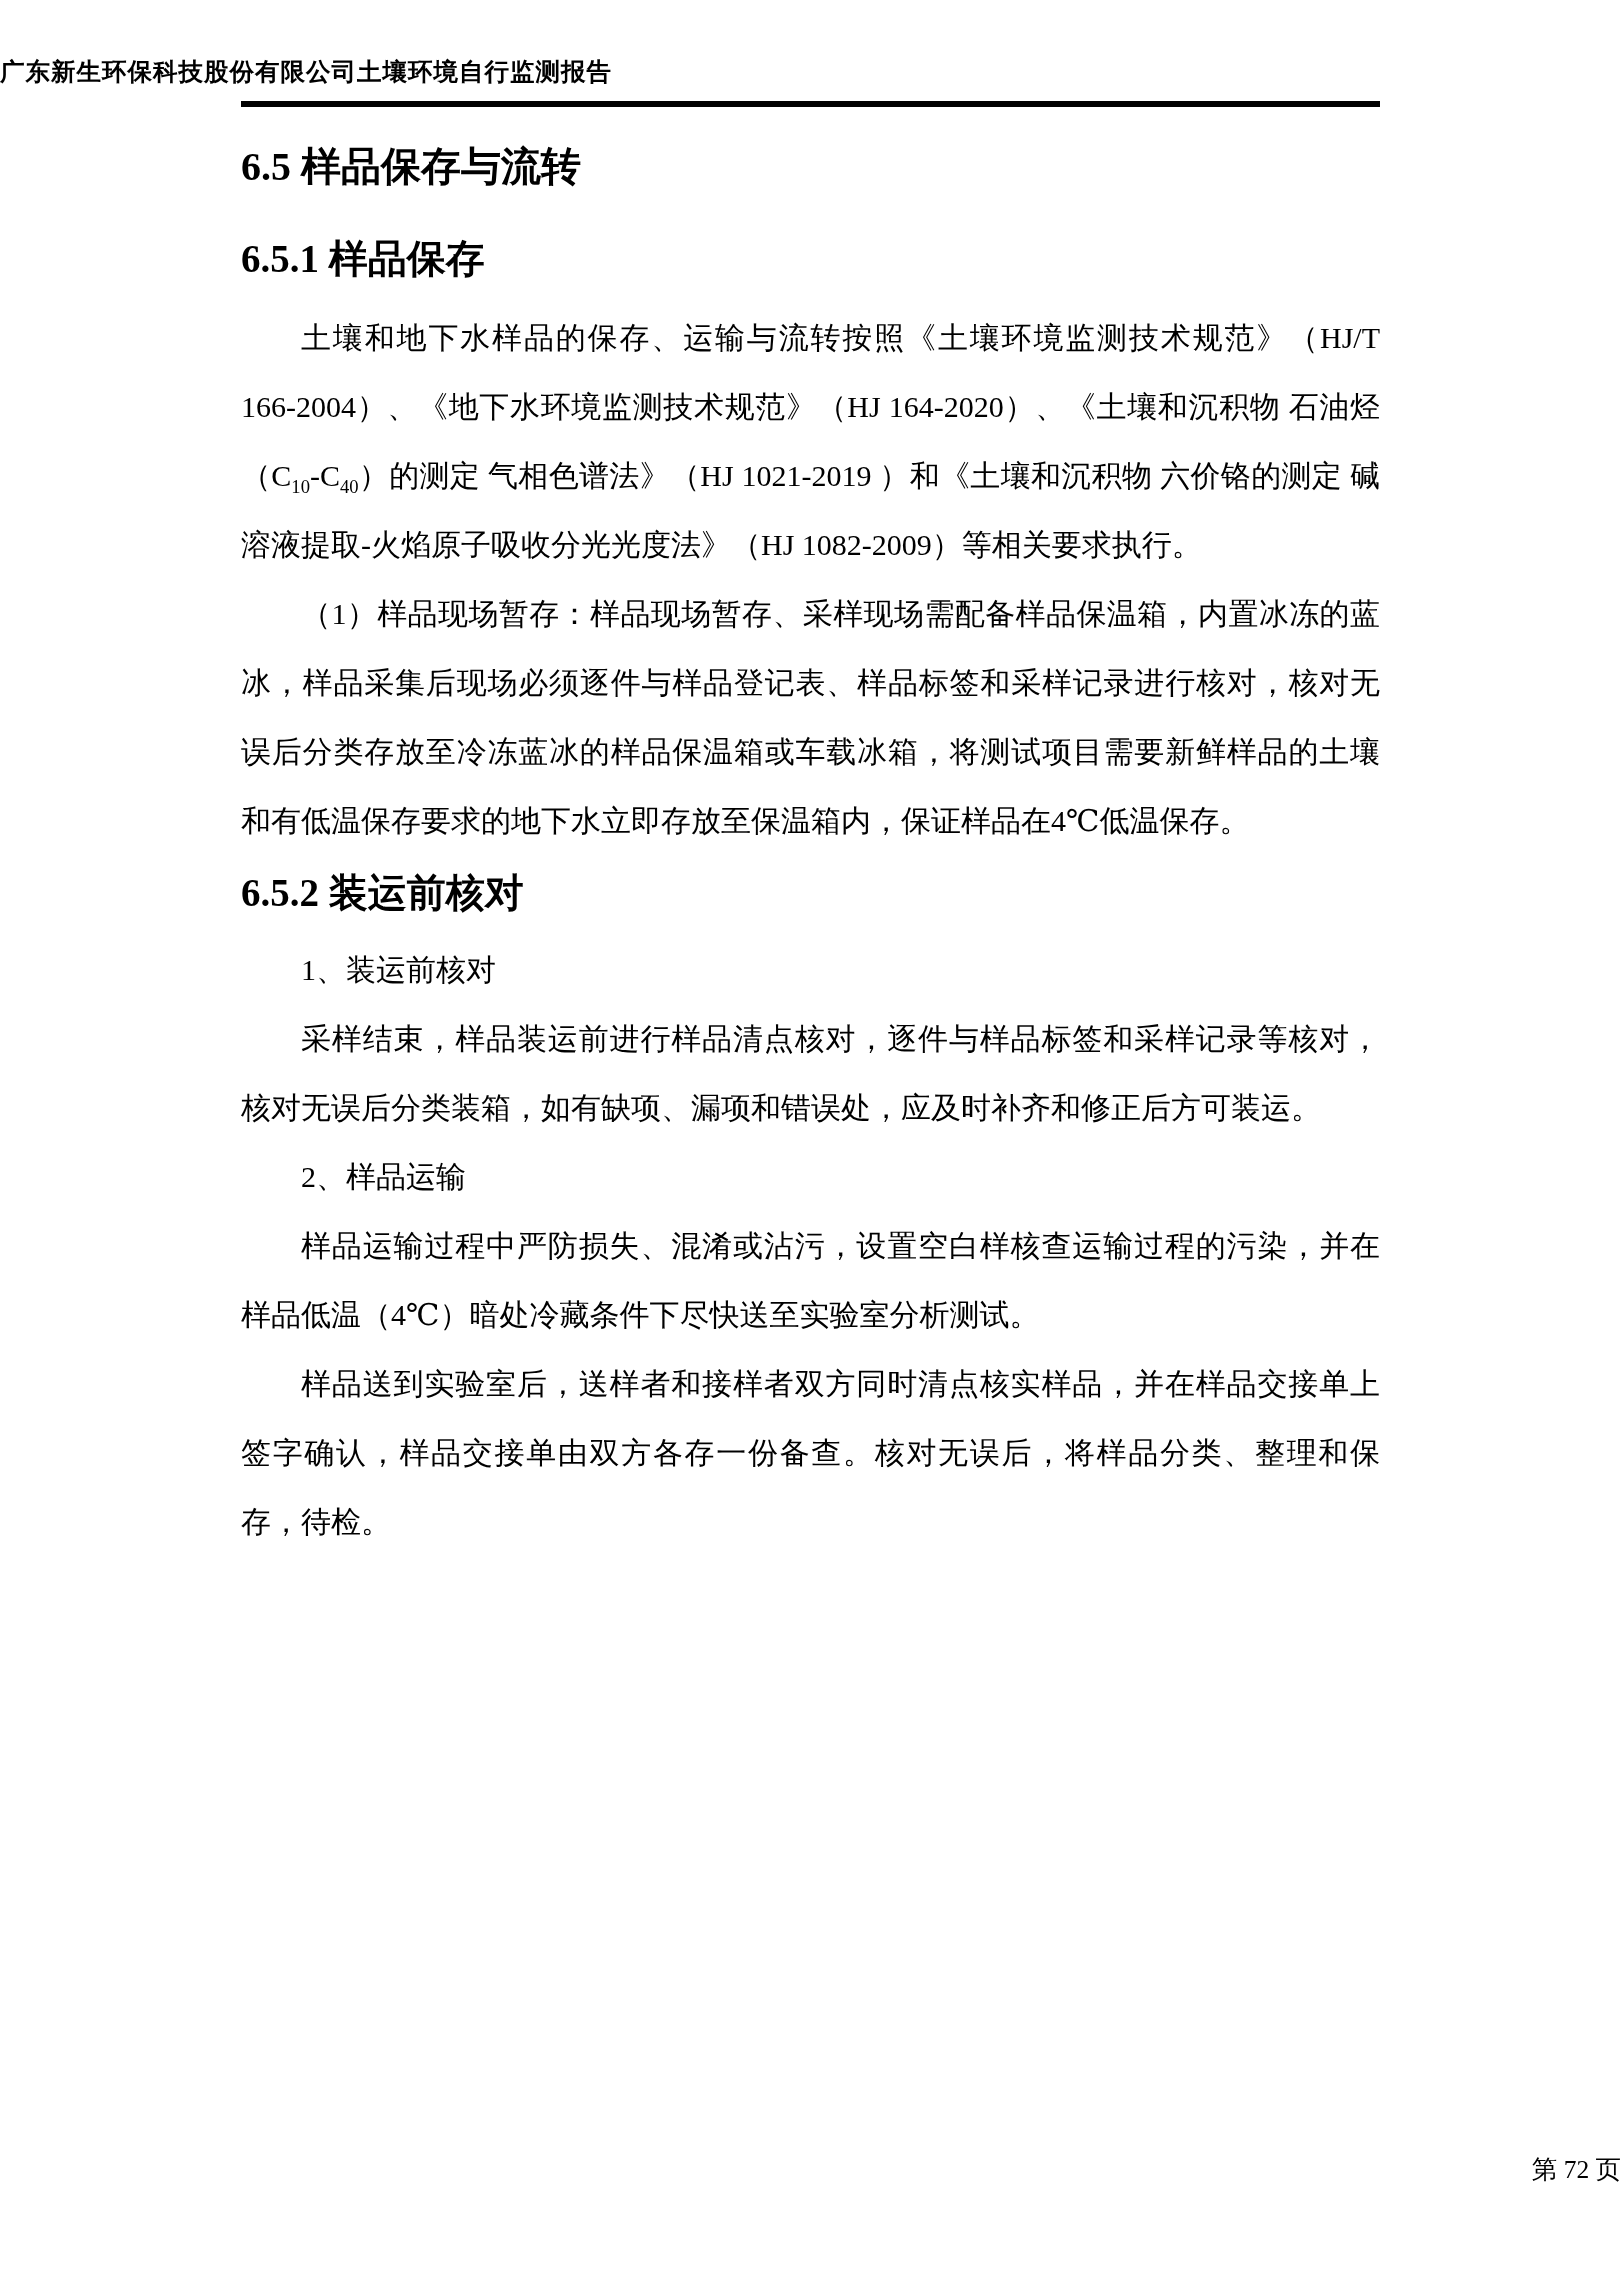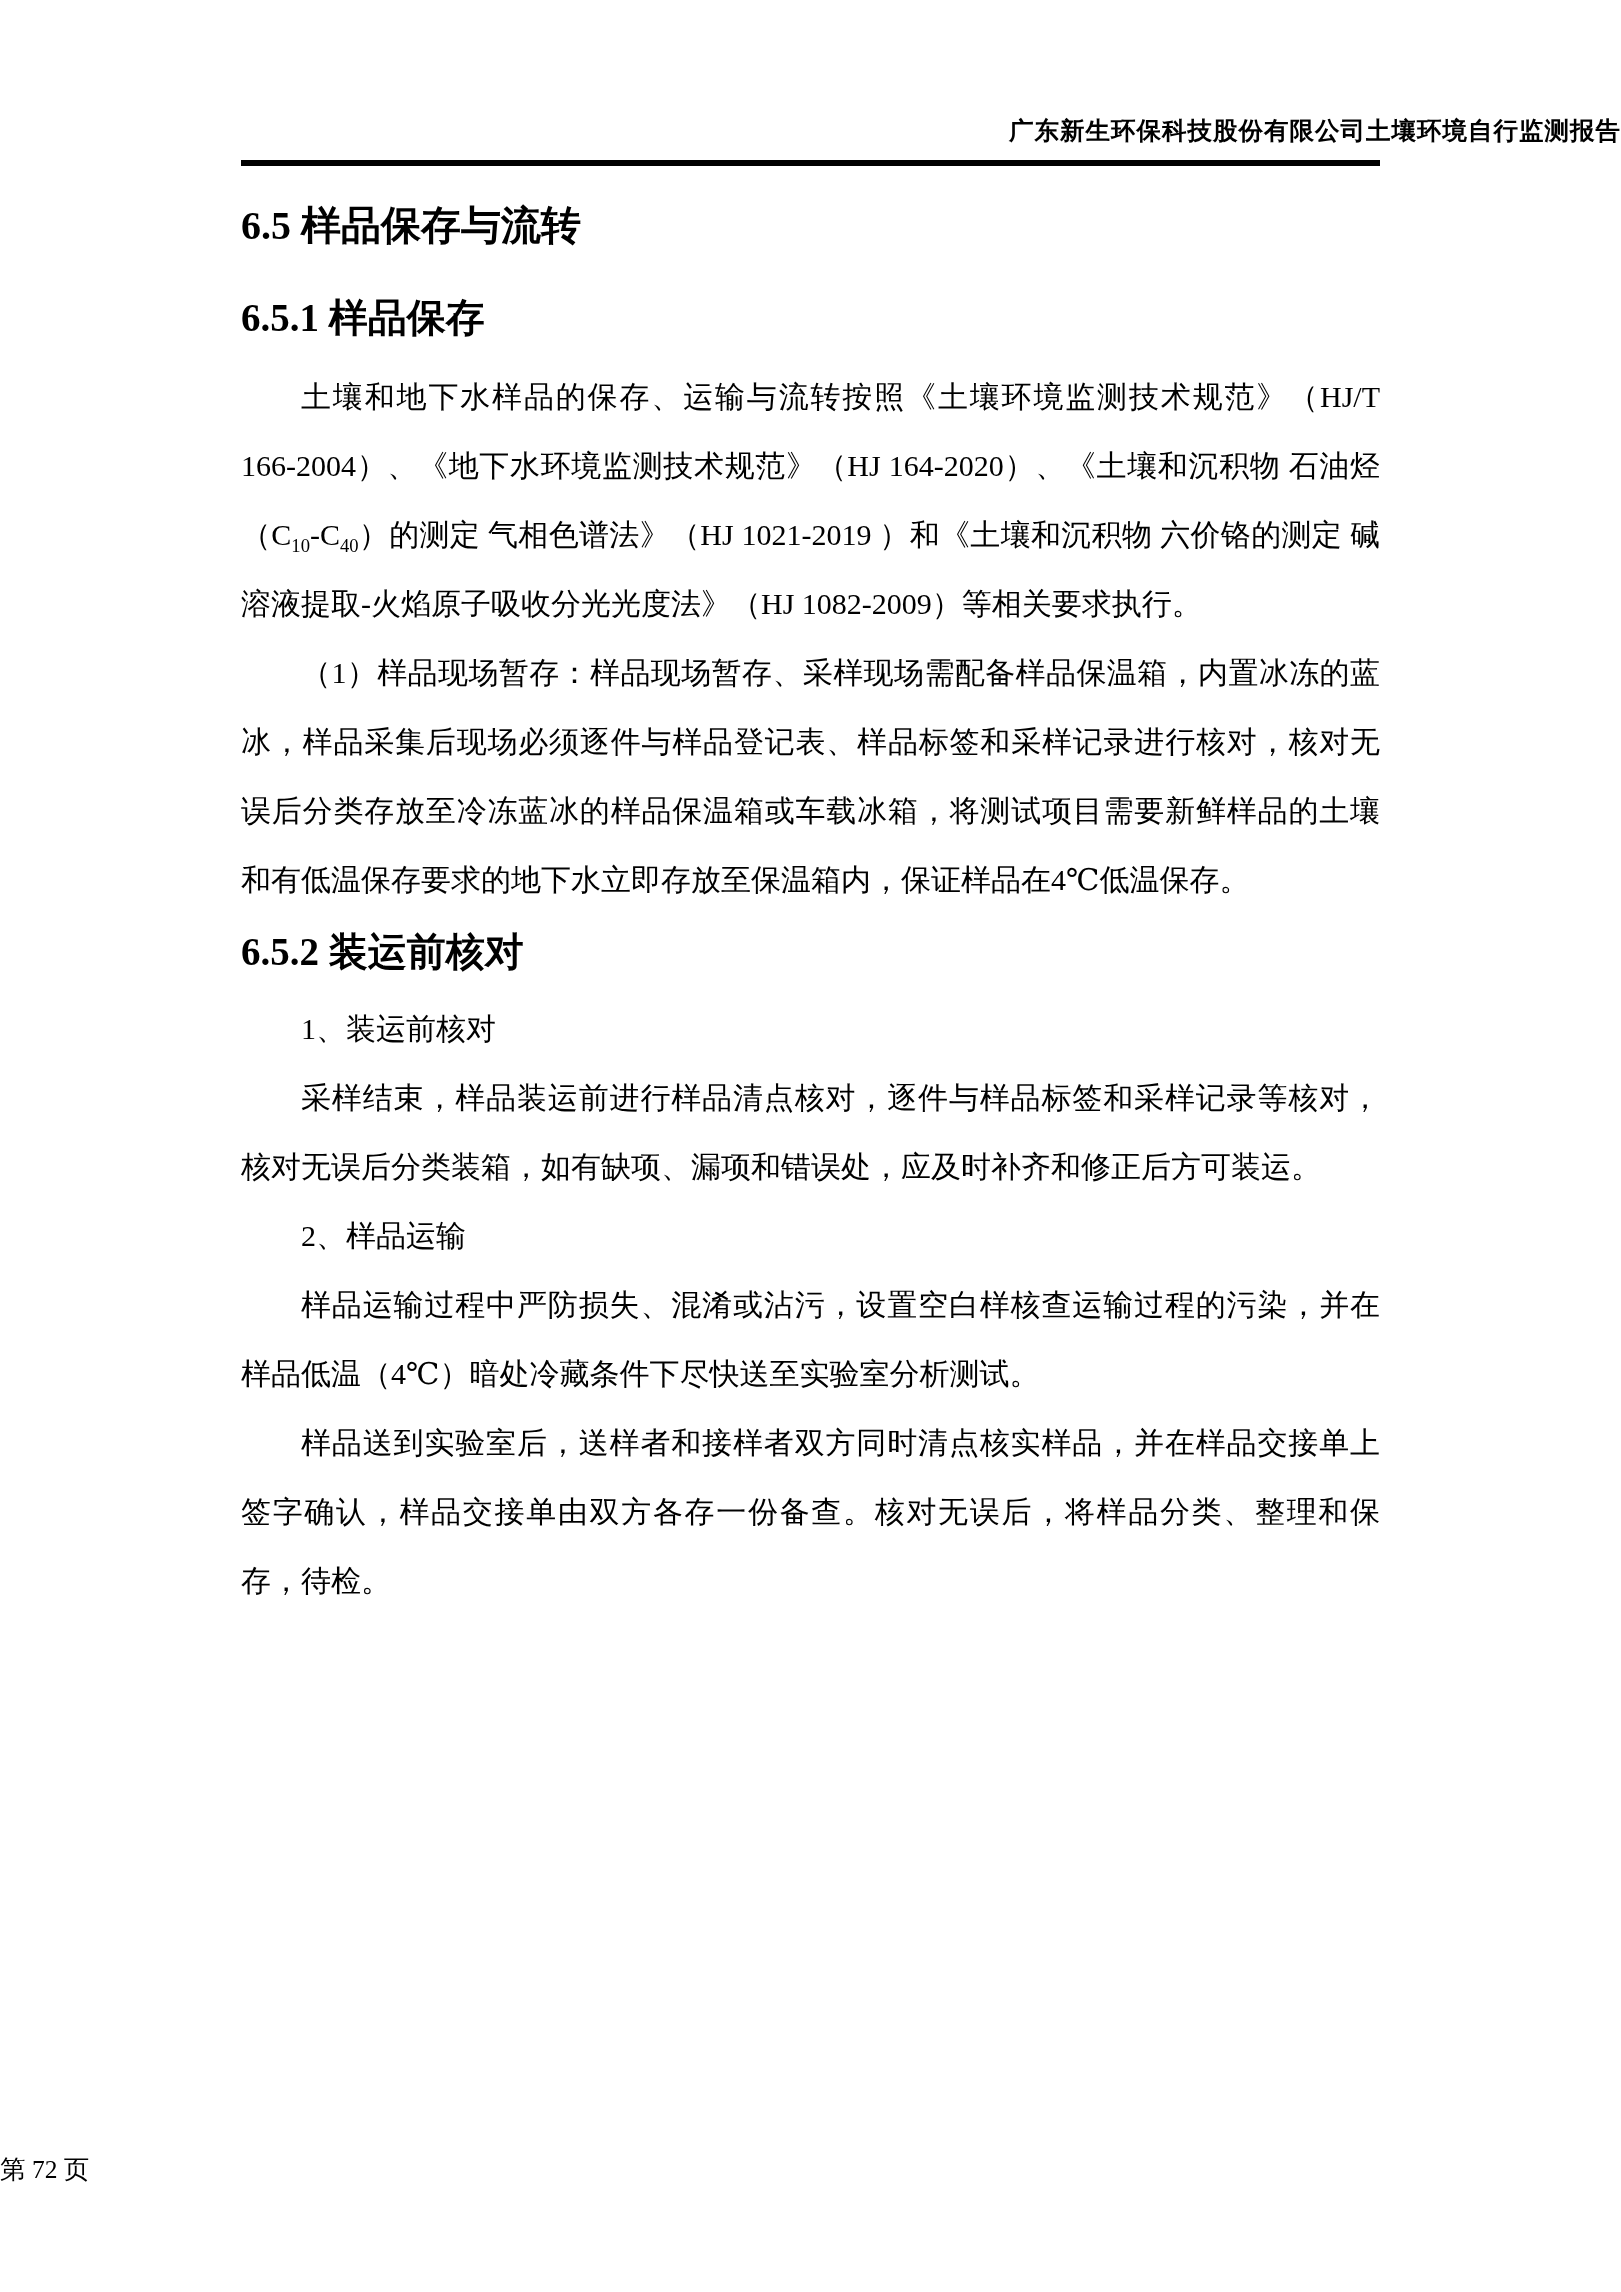--- a/index.html
+++ b/index.html
@@ -7,22 +7,22 @@
   .page {
     position:relative;
     width:1621px; height:2293px;
     background:#ffffff;
     margin:0 auto;
     font-family:"Liberation Serif","DejaVu Serif",serif;
     color:#000;
     overflow:hidden;
   }
   .header-text {
-    padding-top:116px;
-    text-align:right;
+    padding-top:57px;
+    text-align:left;
     font-family:"Liberation Sans","DejaVu Sans",sans-serif;
     font-weight:bold;
     font-size:24.5px;
     line-height:30px;
     letter-spacing:1px;
   }
   .header-rule {
     width:1139px;
     height:5.9px;
     background:#000;
@@ -55,21 +55,21 @@
   .body-p.gap   { margin-top:19.6px; }
   .body-p sub {
     font-size:0.62em;
     vertical-align:sub;
     line-height:0;
   }
   .footer {
     position:absolute;
     bottom:108px;
     left:0; right:0;
-    text-align:left;
+    text-align:right;
     font-size:25.5px;
     line-height:31px;
   }
 </style>
 </head>
 <body>
 
 <div class="page">
 
   <div class="header-text">广东新生环保科技股份有限公司土壤环境自行监测报告</div>

